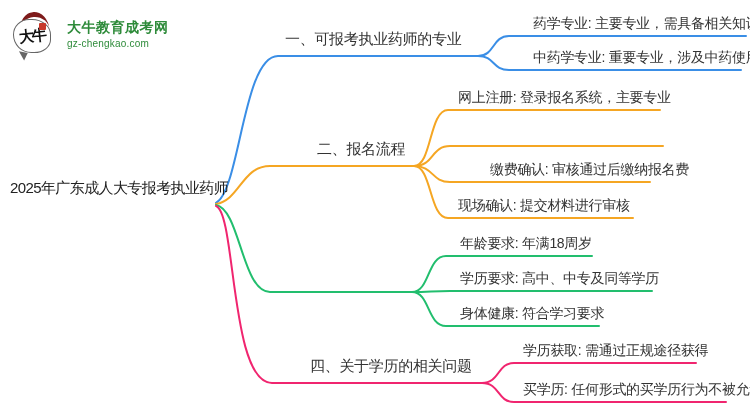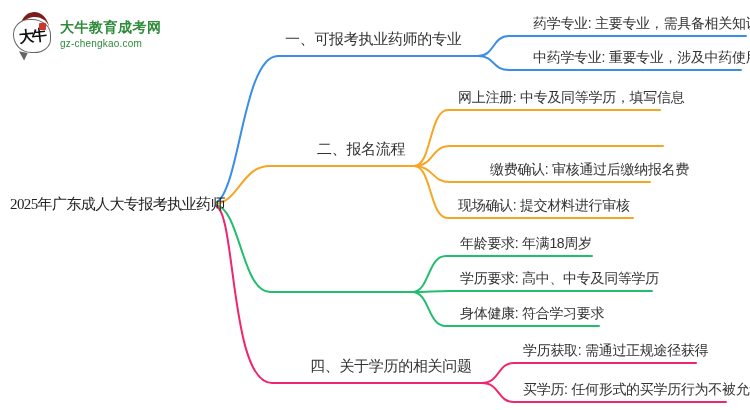--- a/index.html
+++ b/index.html
@@ -47,21 +47,21 @@
   }
   .logo-seal{
     position:absolute;right:4px;top:3px;width:7px;height:7px;
     background:var(--logo_red,#C8392B);border-radius:1px;
   }
   .logo-tail{
     position:absolute;left:8px;bottom:-4px;width:0;height:0;
     border-left:7px solid transparent;border-right:2px solid transparent;
     border-top:8px solid #666;transform:rotate(12deg);
   }
-  .logo-text{margin-left:4px;}
+  .logo-text{margin-left:11px;}
   .logo-name{
     font-size:14px;font-weight:700;color:var(--logo_green,#2E8B3A);
     letter-spacing:0.5px;line-height:16px;
   }
   .logo-url{
     font-size:10px;font-weight:400;color:var(--logo_green,#2E8B3A);
     line-height:13px;margin-top:2px;letter-spacing:0.2px;
   }
 </style>
 </head>
@@ -99,28 +99,28 @@
         <span class="logo-seal"></span>
       </div>
       <div class="logo-tail"></div>
     </div>
     <div class="logo-text">
       <div class="logo-name">大牛教育成考网</div>
       <div class="logo-url">gz-chengkao.com</div>
     </div>
   </div>
 
-  <div class="lbl central" style="left:10px;top:195px;font-family:Liberation Serif, serif;">2025年广东成人大专报考执业药师</div>
+  <div class="lbl central" style="left:10px;top:179px;">2025年广东成人大专报考执业药师</div>
 
   <div class="lbl topic" style="left:285px;top:30px;">一、可报考执业药师的专业</div>
   <div class="lbl leaf" style="left:533px;top:14px;">药学专业: 主要专业，需具备相关知识</div>
   <div class="lbl leaf" style="left:533px;top:48px;">中药学专业: 重要专业，涉及中药使用</div>
 
   <div class="lbl topic" style="left:310px;top:140px;margin-left:7px;">二、报名流程</div>
-  <div class="lbl leaf" style="left:458px;top:88px;">网上注册: 中专及同等学历，填写信息</div>
+  <div class="lbl leaf" style="left:458px;top:88px;">网上注册: 登录报名系统，主要专业</div>
   <div class="lbl leaf" style="left:458px;top:160px;margin-left:32px;">缴费确认: 审核通过后缴纳报名费</div>
   <div class="lbl leaf" style="left:458px;top:196px;">现场确认: 提交材料进行审核</div>
 
   <div class="lbl leaf" style="left:460px;top:234px;">年龄要求: 年满18周岁</div>
   <div class="lbl leaf" style="left:460px;top:269px;">学历要求: 高中、中专及同等学历</div>
   <div class="lbl leaf" style="left:460px;top:304px;">身体健康: 符合学习要求</div>
 
   <div class="lbl topic" style="left:310px;top:357px;">四、关于学历的相关问题</div>
   <div class="lbl leaf" style="left:523px;top:341px;">学历获取: 需通过正规途径获得</div>
   <div class="lbl leaf" style="left:523px;top:380px;">买学历: 任何形式的买学历行为不被允许</div>

